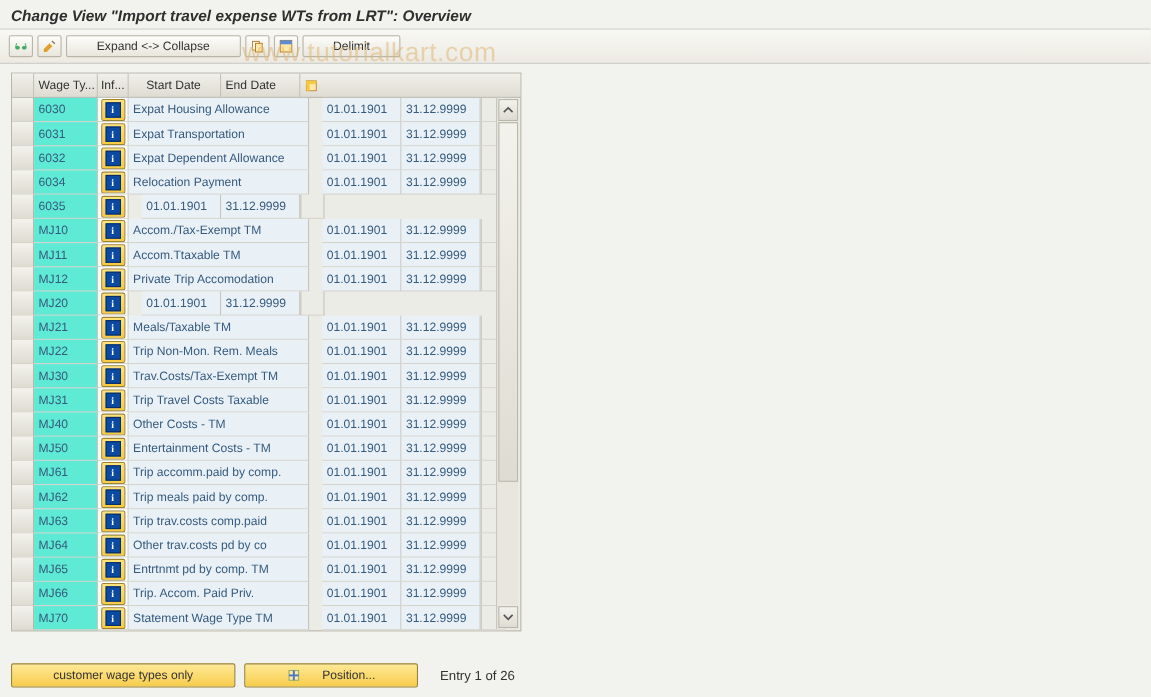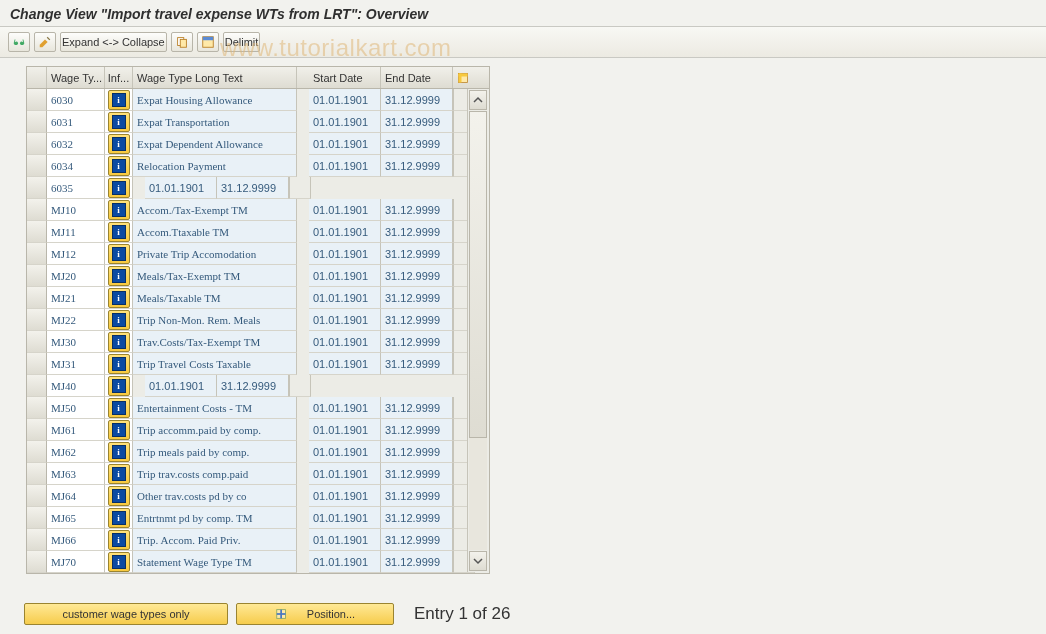--- a/index.html
+++ b/index.html
@@ -33,41 +33,41 @@
     width: 20px; height: 18px;
     border: 1px solid #b8b5a9;
     border-radius: 2px;
     background: linear-gradient(#fdfdfb,#e8e6dc);
     display: flex; align-items: center; justify-content: center;
     cursor: pointer;
   }
   .tb-btn svg { width: 14px; height: 14px; }
   .tb-text {
     height: 18px;
-    padding: 0 1px;
+    padding: 0 27px;
     border: 1px solid #b8b5a9;
     border-radius: 2px;
     background: linear-gradient(#fdfdfb,#e8e6dc);
     display: flex; align-items: center;
     cursor: pointer;
     font-size: 11px;
   }
   .watermark {
     position: absolute;
     top: 34px; left: 220px;
     font-size: 24px;
     color: #e0b87a;
     opacity: 0.55;
     font-weight: normal;
     pointer-events: none;
     letter-spacing: 0.5px;
   }
   .workarea {
     position: relative;
-    padding: 8px 10px 0 26px;
+    padding: 8px 10px 0 10px;
   }
   .grid {
     width: 462px;
     border: 1px solid #b9b6aa;
     background: #ecece6;
     position: relative;
   }
   .grid-head {
     display: flex;
     background: linear-gradient(#f1f0ea,#dedcd2);
@@ -101,30 +101,29 @@
     border-right: 1px solid #b9b6aa;
     border-bottom: 1px solid #c6c4b9;
     cursor: pointer;
   }
   .grow .gc {
     border-bottom: 1px solid #d6d4ca;
     padding: 0 4px;
     font-size: 11px;
   }
   .grow .cell-wt {
-    background: #ffffff;
+    background: #5eead4;
     color: #355a7c;
-    font-family: Liberation Serif, serif;
   }
   .grow .cell-info {
     background: #ffffff;
     padding: 0;
     justify-content: center;
   }
-  .grow .cell-lt { background: #e9f1f7; color: #355a7c; font-family: Liberation Serif, serif; }
+  .grow .cell-lt { background: #e9f1f7; color: #355a7c; }
   .grow .cell-sd, .grow .cell-ed { background: #e9f1f7; color: #355a7c; text-align: right; }
 
   .info-btn {
     width: 20px; height: 18px;
     border: 1px solid #9a8430;
     background: linear-gradient(#ffe27a,#f7c93e);
     border-radius: 2px;
     display:flex;align-items:center;justify-content:center;
     cursor: pointer;
   }
@@ -163,41 +162,41 @@
   }
 
   .picker-cell {
     width: 22px;
     background: #ecece6;
     border-left: 1px solid #c6c4b9;
   }
 
   .footer-bar {
     position: absolute;
-    left: 24px; bottom: 10px; right: 10px;
+    left: 10px; bottom: 10px; right: 10px;
     height: 24px;
     display: flex;
     align-items: center;
     gap: 8px;
   }
   .fbtn {
     height: 20px;
     border: 1px solid #9a8430;
     background: linear-gradient(#ffe996,#f6cc4c);
     border-radius: 2px;
     display:flex;align-items:center;justify-content:center;
     padding: 0 8px;
     color: #333;
     font-size: 11px;
     cursor: pointer;
   }
   .fbtn.wide { width: 186px; }
   .fbtn.pos  { width: 140px; gap: 18px; }
   .fbtn svg { width: 14px; height: 14px; }
-  .fstatus { margin-left: 12px; font-size: 17px; color: #333; }
+  .fstatus { margin-left: 12px; font-size: 12px; color: #333; }
 
   .main {
     position: relative;
     height: calc(100% - 56px);
   }
 </style>
 </head>
 <body>
 
 <div class="title-bar">Change View "Import travel expense WTs from LRT": Overview</div>
@@ -232,21 +231,20 @@
 
 <div class="watermark">www.tutorialkart.com</div>
 
 <div class="main">
 <div class="workarea">
   <div class="grid">
     <div class="grid-head">
       <div class="gh col-sel"></div>
       <div class="gh col-wt">Wage Ty...</div>
       <div class="gh col-info">Inf...</div>
-      <div class="gh col-lt">Wage Type Long Text</div>
       <div class="gh col-sd">Start Date</div>
       <div class="gh col-ed">End Date</div>
       <div class="gh col-opt">
         <svg viewBox="0 0 16 16">
               <rect x="2" y="2" width="12" height="12" fill="#ffe9a8" stroke="#b87d22"></rect>
               <rect x="2" y="2" width="4" height="12" fill="#f7c93e"></rect>
               <rect x="2" y="2" width="12" height="4" fill="#f7c93e"></rect>
             </svg>
       </div>
     </div>
@@ -374,21 +372,20 @@
           <div class="grow">
             <div class="gc col-sel"></div>
             <div class="gc col-wt cell-wt">MJ20</div>
             <div class="gc col-info cell-info">
               <div class="info-btn">
                 <div class="ibox">
                   <span>i</span>
                 </div>
               </div>
             </div>
-            <div class="gc col-lt cell-lt">Meals/Tax-Exempt TM</div>
             <div class="gc col-sd cell-sd">01.01.1901</div>
             <div class="gc col-ed cell-ed">31.12.9999</div>
             <div class="gc picker-cell"></div>
           </div>
           <div class="grow">
             <div class="gc col-sel"></div>
             <div class="gc col-wt cell-wt">MJ21</div>
             <div class="gc col-info cell-info">
               <div class="info-btn">
                 <div class="ibox">
@@ -449,20 +446,21 @@
           <div class="grow">
             <div class="gc col-sel"></div>
             <div class="gc col-wt cell-wt">MJ40</div>
             <div class="gc col-info cell-info">
               <div class="info-btn">
                 <div class="ibox">
                   <span>i</span>
                 </div>
               </div>
             </div>
+            <div class="gc col-lt cell-lt">Other Costs - TM</div>
             <div class="gc col-sd cell-sd">01.01.1901</div>
             <div class="gc col-ed cell-ed">31.12.9999</div>
             <div class="gc picker-cell"></div>
           </div>
           <div class="grow">
             <div class="gc col-sel"></div>
             <div class="gc col-wt cell-wt">MJ50</div>
             <div class="gc col-info cell-info">
               <div class="info-btn">
                 <div class="ibox">

